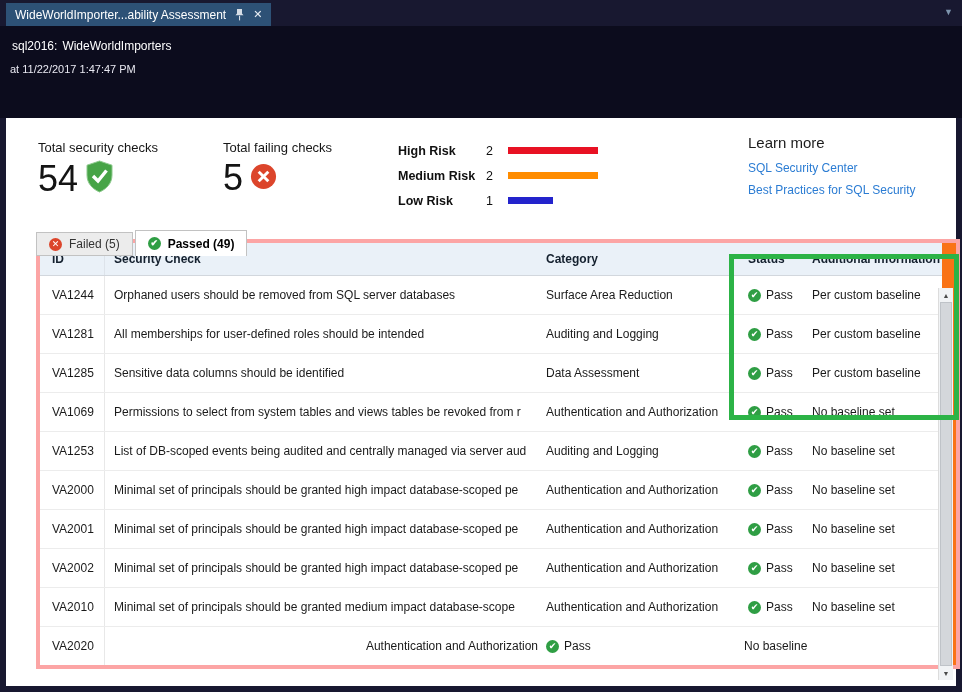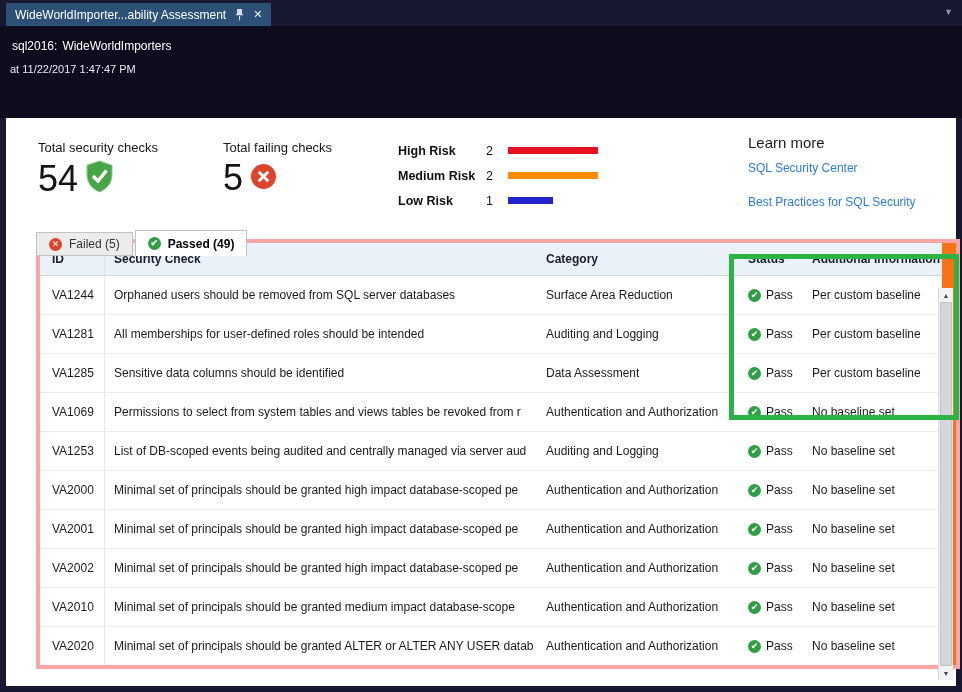--- a/index.html
+++ b/index.html
@@ -39,41 +39,41 @@
   
   .risk-legend{position:absolute;left:392px;top:20px;}
   .risk-row{display:grid;grid-template-columns:88px 22px 96px;align-items:center;height:25px;font-size:12.5px;}
   .risk-label{font-weight:bold;color:#101010;white-space:nowrap;}
   .risk-count{color:#101010;}
   .risk-bar{height:7px;}
 
   
   .learn-more{position:absolute;left:742px;top:16px;}
   .learn-title{font-size:15px;color:#1d1d1d;}
-  .learn-link{display:block;font-size:12px;color:#2b7cd3;text-decoration:none;margin-top:20px;cursor:pointer;}
+  .learn-link{display:block;font-size:12px;color:#2b7cd3;text-decoration:none;margin-top:8px;cursor:pointer;}
   .learn-link:first-of-type{margin-top:10px;}
 
   
   .circle-icon{width:13px;height:13px;border-radius:50%;display:inline-flex;align-items:center;
     justify-content:center;color:#fff;font-size:9px;line-height:1;flex:0 0 auto;}
   .icon-pass{background:#2f9e44;}
   .icon-fail{background:#dc452b;}
 
   
   .tab-strip{position:absolute;left:30px;top:113px;height:25px;display:flex;align-items:flex-end;z-index:3;}
   .va-tab{display:flex;align-items:center;gap:7px;padding:0 12px;height:22px;font-size:12px;
     background:#ececec;border:1px solid #c2c2c2;color:#333;cursor:pointer;white-space:nowrap;}
   .va-tab.active{background:#fff;height:25px;border-bottom:none;font-weight:bold;color:#000;margin-left:2px;}
 
   
   .table-wrap{position:absolute;left:30px;top:121px;width:916px;border:4px solid #fca5a5;background:#f97316;}
   .t-head,.t-row{display:grid;grid-template-columns:65px 433px 202px 68px 1fr;align-items:center;width:902px;}
   .t-head{background:#eaf1f8;height:32px;font-size:12px;font-weight:bold;color:#14202e;border-bottom:1px solid #d2d7dd;}
   .t-row{height:38px;font-size:12px;border-bottom:1px solid #ececec;background:#fff;}
-  .t-row:last-child{border-bottom:none;}
+  .t-row:last-child{border-bottom:none;text-align:right;}
   .cell{white-space:nowrap;overflow:hidden;}
   .c-id{padding-left:12px;border-right:1px solid #e8e8e8;height:100%;display:flex;align-items:center;}
   .t-head .c-id{border-right:1px solid #dde3ea;}
   .c-check{padding-left:9px;}
   .c-cat{padding-left:8px;}
   .c-status{padding-left:8px;display:flex;align-items:center;gap:5px;}
   .c-info{padding-left:4px;}
 
   
   .scrollbar{position:absolute;left:932px;top:170px;width:14px;height:392px;background:#f1f3f5;border-left:1px solid #dcdcdc;z-index:2;}
@@ -279,21 +279,20 @@
       <div class="cell c-cat">Authentication and Authorization</div>
       <div class="cell c-status">
         <span class="circle-icon icon-pass">✔</span>
         <span>Pass</span>
       </div>
       <div class="cell c-info">No baseline set</div>
     </div>
 
     <div class="t-row">
       <div class="cell c-id">VA2020</div>
-      <div class="cell c-check">Minimal set of principals should be granted ALTER or ALTER ANY USER datab</div>
       <div class="cell c-cat">Authentication and Authorization</div>
       <div class="cell c-status">
         <span class="circle-icon icon-pass">✔</span>
         <span>Pass</span>
       </div>
       <div class="cell c-info">No baseline set</div>
     </div>
   </div>
   </div>
 

